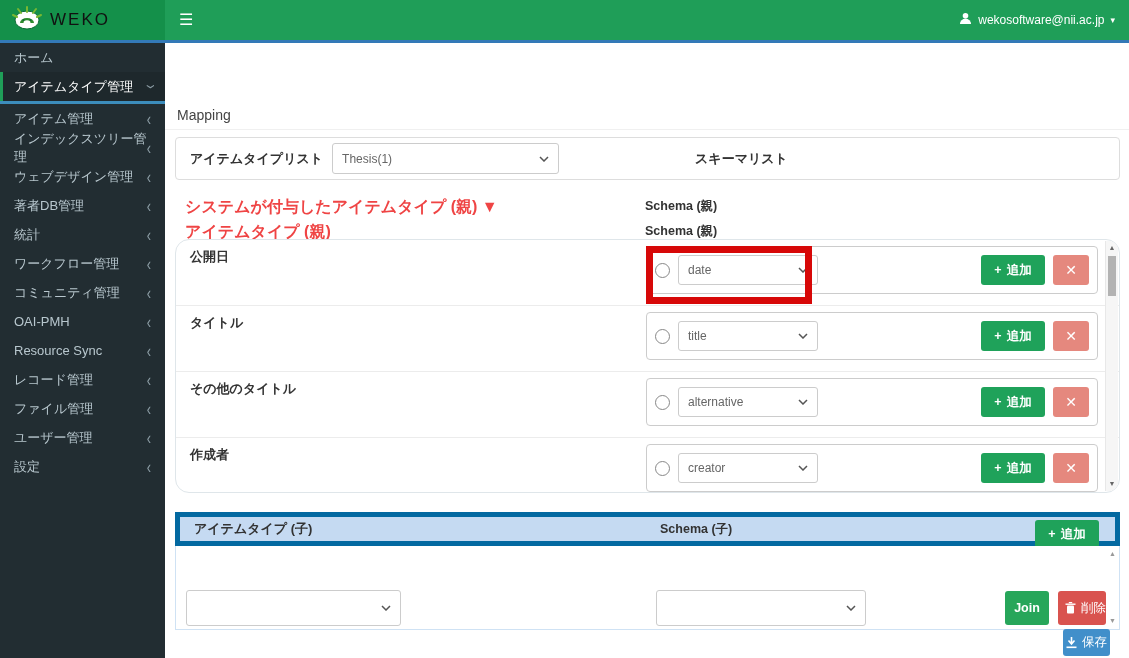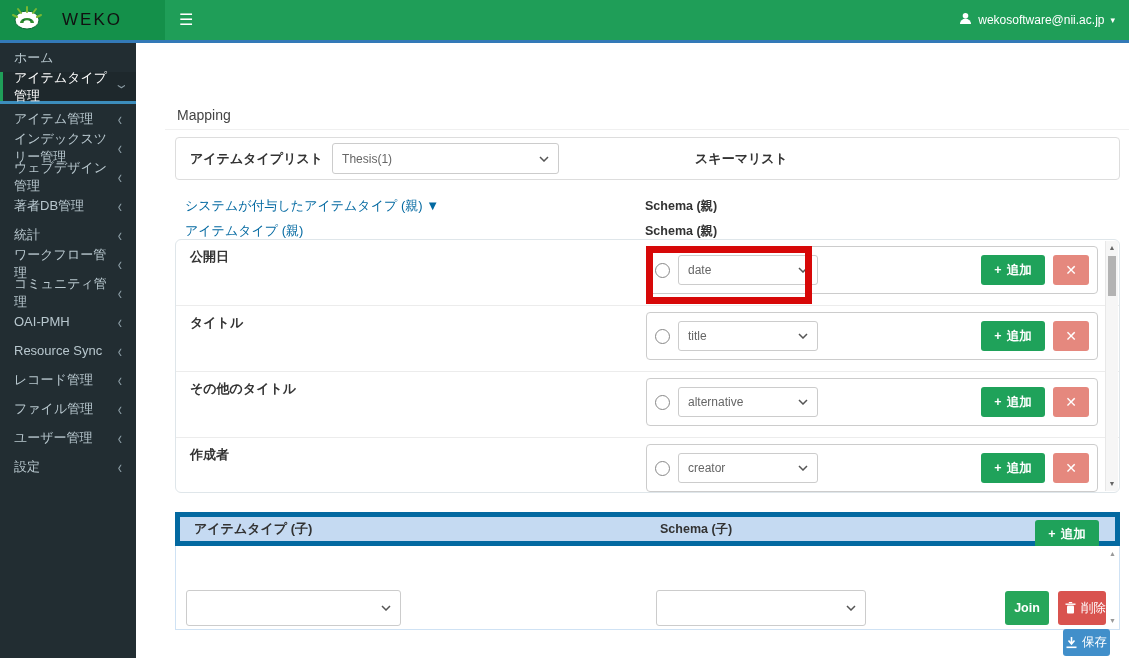--- a/index.html
+++ b/index.html
@@ -1,30 +1,30 @@
 <!DOCTYPE html>
 <html><head>
 <meta charset="utf-8">
 <style>
   * { margin:0; padding:0; box-sizing:border-box; }
   html,body { width:1129px; height:658px; overflow:hidden; background:#fff;
     font-family:"Liberation Sans","DejaVu Sans",sans-serif; }
 
   
   .topbar { position:absolute; top:0; left:0; width:1129px; height:40px; display:flex; }
-  .logo { width:165px; height:40px; background:#14904a; display:flex; align-items:center; padding-left:12px; gap:20px; }
+  .logo { width:165px; height:40px; background:#14904a; display:flex; align-items:center; padding-left:12px; gap:8px; }
   .logo-text { color:#111; font-size:17px; letter-spacing:2px; font-weight:500; }
   .navbar { flex:1; height:40px; background:#1f9e58; display:flex; align-items:center; padding:0 14px; }
   .hamburger { color:#fff; font-size:16px; cursor:pointer; line-height:1; }
   .nav-spacer { flex:1; }
   .user-menu { display:flex; align-items:center; gap:6px; color:#fff; font-size:12px; cursor:pointer; }
   .accent-line { position:absolute; top:40px; left:0; width:1129px; height:3px; background:#3379b7; }
 
   
-  .sidebar { position:absolute; top:43px; left:0; width:136px; height:615px; background:#222d32; color:#b8c7ce; font-size:13px; }
+  .sidebar { position:absolute; top:43px; left:0; width:165px; height:615px; background:#222d32; color:#b8c7ce; font-size:13px; }
   .side-item { display:flex; align-items:center; justify-content:space-between; padding:7px 14px; height:29px; cursor:pointer; }
   .side-item .chev { color:#8a9ba3; font-size:13px; transform:scaleY(1.4); display:inline-block; }
   .side-group { background:#1e282c; border-left:3px solid #1f9e58; color:#fff; padding-left:11px; }
   .side-group .chev { transform:rotate(-90deg) scaleY(1.4); }
   .submenu { background:#2c3b41; padding:2px 0; }
   .submenu-item { padding:4px 14px 4px 24px; height:22px; color:#8aa4af; cursor:pointer; }
   .submenu-item.active { color:#fff; font-weight:bold; }
   .side-divider { height:3px; background:#3c8dbc; }
 
   
@@ -33,25 +33,25 @@
     font-size:14px; color:#444; border-bottom:1px solid #f0f0f0; }
 
   .selector-panel { position:absolute; top:52px; left:10px; width:945px; height:43px;
     border:1px solid #ddd; border-radius:4px; display:flex; align-items:center; padding:0 14px; }
   .bold-label { font-size:13px; font-weight:bold; color:#333; }
 
   .sel { border:1px solid #ccc; border-radius:3px; background:#fff; color:#666; font-size:12px;
     height:31px; display:flex; align-items:center; justify-content:space-between; padding:0 9px; cursor:pointer; }
   .sel svg { flex:none; margin-left:6px; }
 
-  .hdr-row { position:absolute; left:20px; font-size:13px; font-weight:normal; color:#0369a1; }
+  .hdr-row { position:absolute; left:20px; font-size:16px; font-weight:bold; color:#ef4444; }
   .hdr-schema { position:absolute; left:480px; font-size:12.5px; font-weight:bold; color:#333; }
 
   .parent-panel { position:absolute; top:154px; left:10px; width:945px; height:254px;
-    border:1px solid #dfe6ea; border-radius:6px; overflow:hidden; background:#fff; }
+    border:1px solid #dfe6ea; border-radius:14px; overflow:hidden; background:#fff; }
   .prow { position:relative; height:66px; border-bottom:1px solid #ececec; }
   .prow-label { position:absolute; top:8px; left:14px; font-size:13px; font-weight:bold; color:#333; }
   .schema-box { position:absolute; top:6px; left:470px; width:452px; height:48px;
     border:1px solid #ccc; border-radius:4px; display:flex; align-items:center; padding:0 8px; gap:8px; background:#fff; }
   .radio { width:15px; height:15px; border:1px solid #888; border-radius:50%; background:#fff; flex:none; cursor:pointer; }
   .schema-box .sel { width:140px; height:30px; }
   .box-spacer { flex:1; }
   .btn { border:none; border-radius:3px; color:#fff; font-size:12.5px; display:flex; align-items:center;
     justify-content:center; gap:5px; cursor:pointer; font-family:inherit; }
   .btn-add { background:#1fa25a; width:64px; height:30px; font-weight:bold; }

